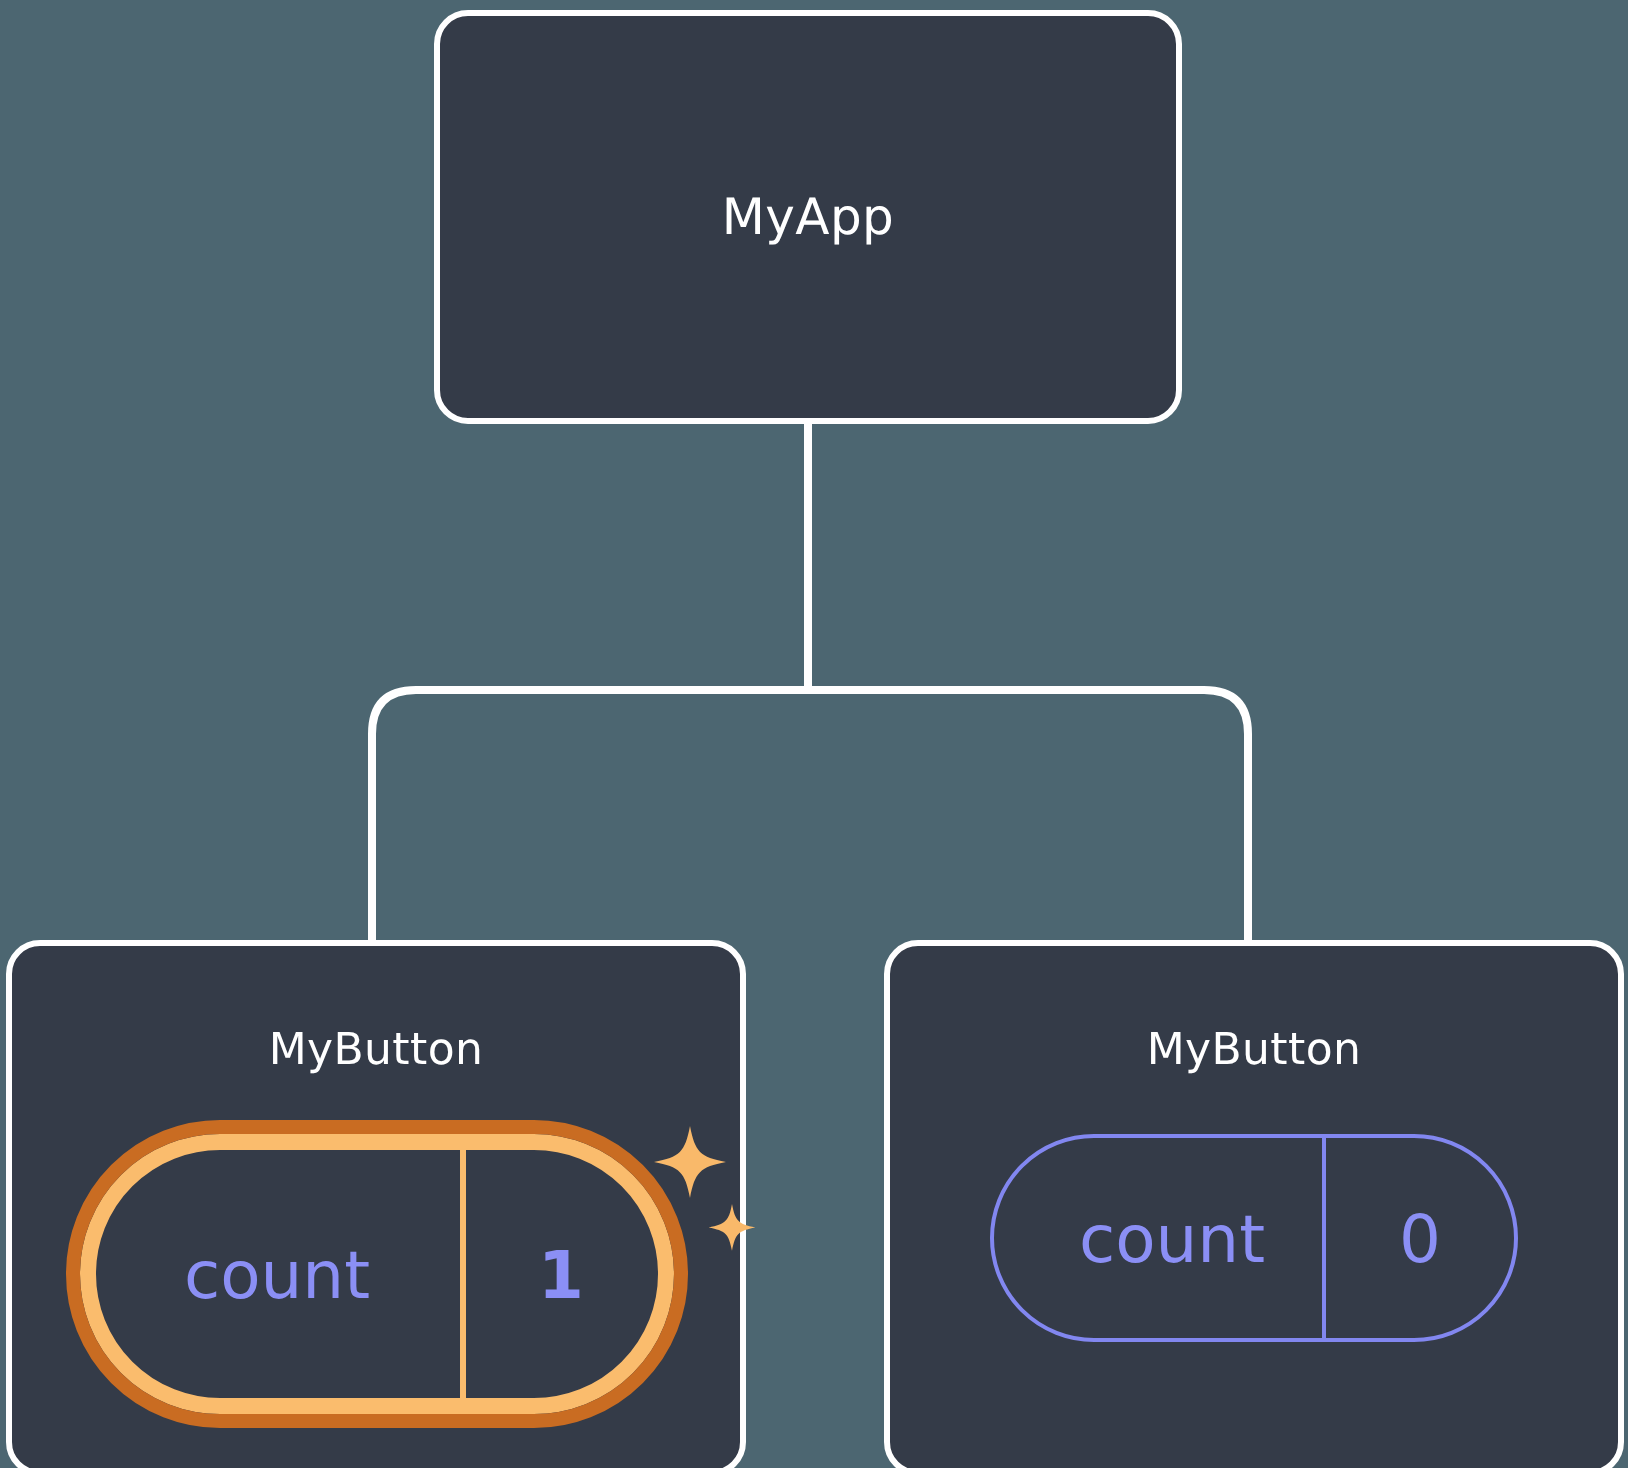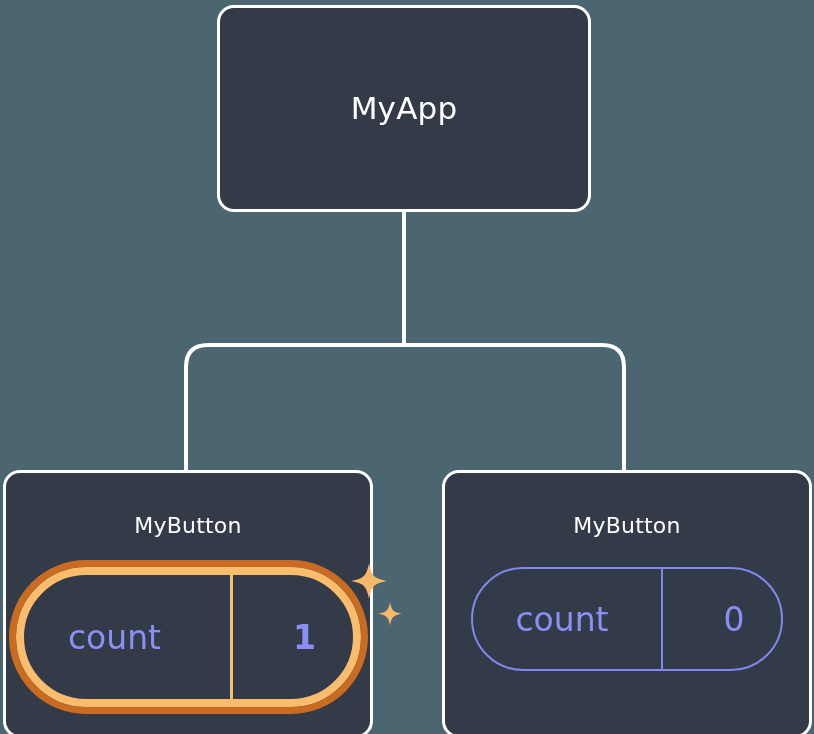--- a/index.html
+++ b/index.html
@@ -60,21 +60,21 @@
     left: 442px;
     top: 470px;
     width: 370px;
     height: 268px;
     justify-content: flex-start;
     padding-top: 42px;
   }
 
   .node-title {
     color: #ffffff;
-    font-size: 31px;
+    font-size: 25px;
     font-weight: 400;
     letter-spacing: 0.2px;
     line-height: 1;
     white-space: nowrap;
   }
   .node-child-left .node-title,
   .node-child-right .node-title {
     font-size: 22px;
     margin-bottom: 30px;
   }
@@ -87,21 +87,20 @@
     justify-content: center;
   }
   .state-pill {
     box-sizing: border-box;
     display: flex;
     align-items: stretch;
     height: 104px;
     border-radius: 52px;
     border: 2px solid #8287f0;
     background: transparent;
-    gap: 24px;
   }
   .pill-key,
   .pill-val {
     display: flex;
     align-items: center;
     justify-content: center;
     color: #8b8ff5;
     font-size: 33px;
     font-weight: 400;
     line-height: 1;

